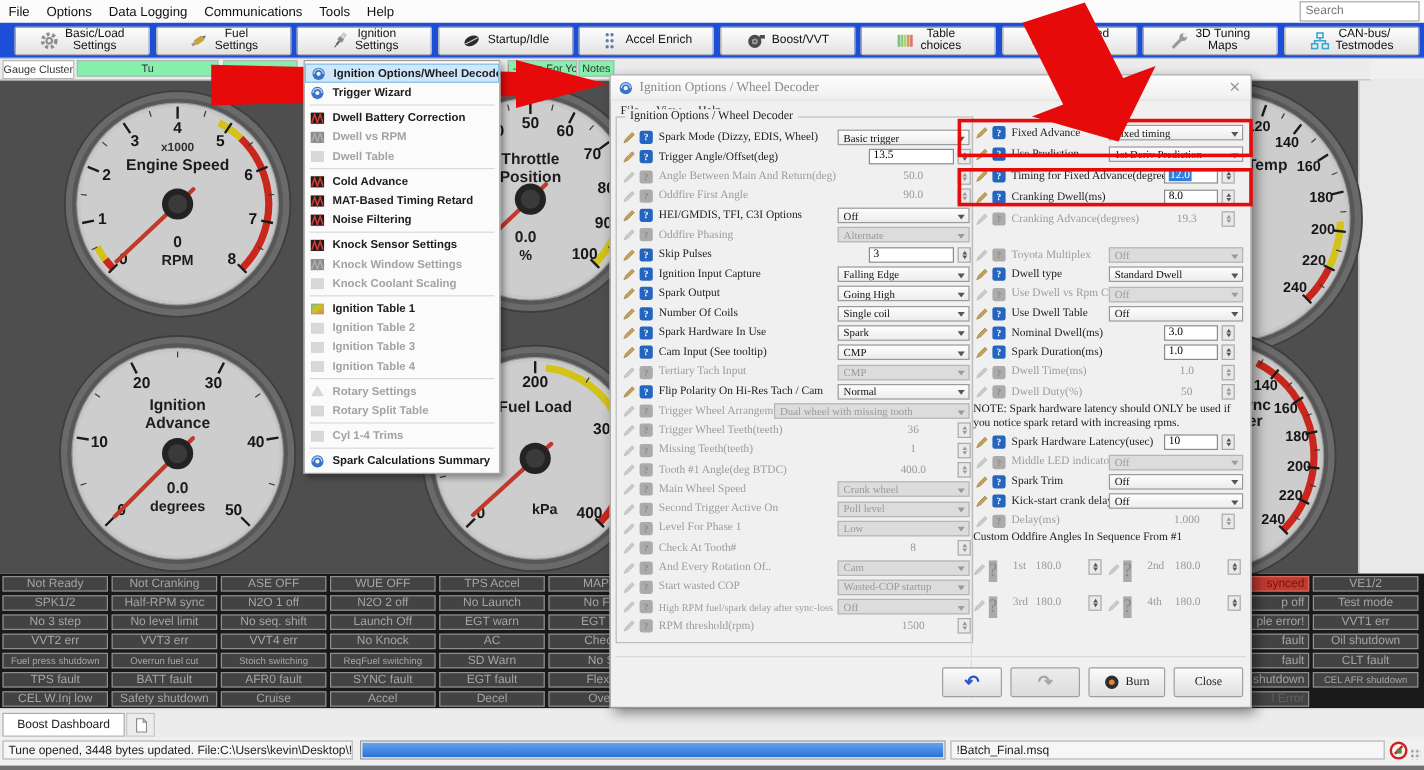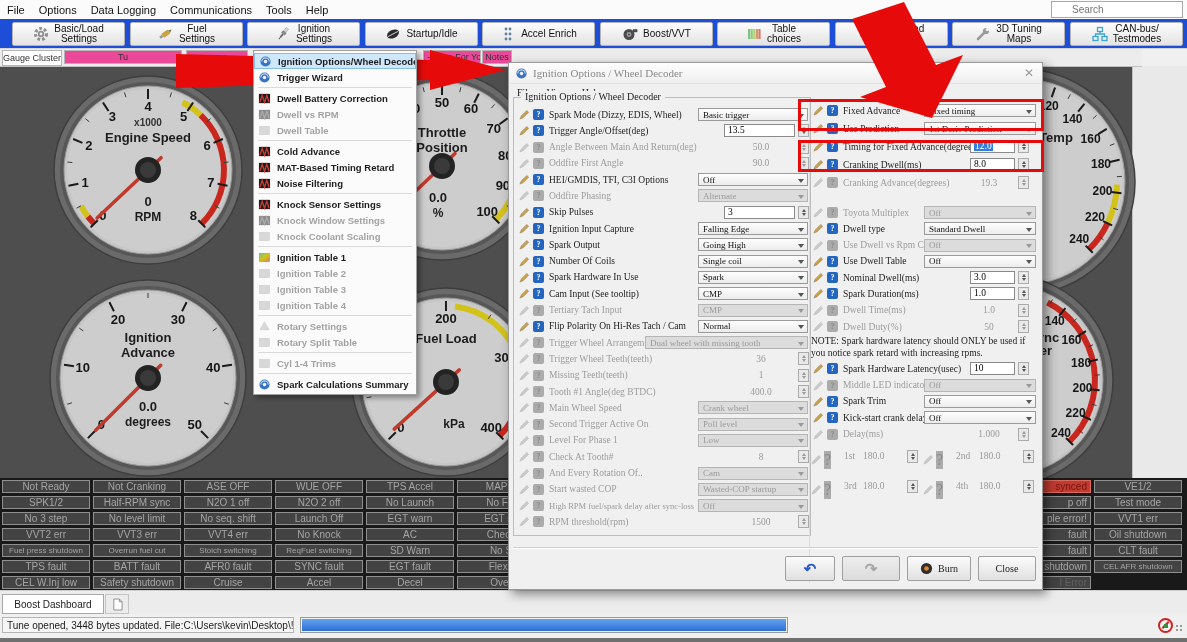--- a/index.html
+++ b/index.html
@@ -1,29 +1,29 @@
 <!DOCTYPE html>
 <html><head>
 <meta charset="utf-8">
 <style>
   html,body{margin:0;padding:0;}
   body{width:1187px;height:642px;position:relative;overflow:hidden;background:#f0f0f0;
        font-family:"Liberation Sans","DejaVu Sans",sans-serif;-webkit-font-smoothing:antialiased;}
   
   #menubar{position:absolute;left:0;top:0;width:1187px;height:19px;background:#fbfbfb;border-bottom:1px solid #e2e2e2;display:flex;align-items:center;font-size:11px;color:#111;z-index:15;}
   .mitem{padding:2px 7px;cursor:default;}
-  .search{position:absolute;right:4px;top:1px;width:90px;height:13px;border:1px solid #a8a8a8;font-size:10px;color:#555;padding:1px 20px;background:#fff;font-family:inherit;}
+  .search{position:absolute;right:4px;top:1px;width:90px;height:13px;border:1px solid #a8a8a8;font-size:10px;color:#555;padding:1px 4px;background:#fff;font-family:inherit;}
   
   #toolbar{position:absolute;left:0;top:19px;width:1187px;height:29px;background:#1d4ed8;border-bottom:1px solid #d5d5d5;z-index:15;}
   .tbtn{position:absolute;top:3px;height:24px;width:113px;border:1px solid #b3b3b3;border-radius:2px;background:linear-gradient(#fdfdfd,#e3e3e3);display:flex;align-items:center;justify-content:center;gap:5px;font-size:10px;line-height:10px;text-align:center;color:#111;box-sizing:border-box;cursor:default;}
   .tbtn .icn{width:16px;height:16px;flex:0 0 16px;}
   .icn svg{width:100%;height:100%;display:block;}
   
   #tabrow{position:absolute;left:0;top:48px;width:1142px;height:18px;background:#ececec;border-bottom:1px solid #c0c0c0;z-index:4;}
-  .tab{position:absolute;top:2px;height:14px;background:#ec4899;border:1px solid #b5b5b5;font-size:9px;display:flex;align-items:center;justify-content:center;color:#333;padding:0 3px;overflow:hidden;white-space:nowrap;box-sizing:border-box;}
+  .tab{position:absolute;top:2px;height:14px;background:#86efac;border:1px solid #b5b5b5;font-size:9px;display:flex;align-items:center;justify-content:center;color:#333;padding:0 3px;overflow:hidden;white-space:nowrap;box-sizing:border-box;}
   .tab.active{background:#fff;height:16px;}
   
   #cluster{position:absolute;left:0;top:66px;width:1132px;height:412px;background:#4e4e4e;z-index:1;}
   #cluster-right{position:absolute;left:1132px;top:66px;width:55px;height:412px;background:#e9e9e9;border-left:1px solid #c2c2c2;z-index:1;}
   .gauge{position:absolute;z-index:3;}
   
   #statusgrid{position:absolute;left:0;top:478px;width:1187px;height:112px;background:#191919;z-index:10;display:grid;grid-template-columns:repeat(13,88px);grid-auto-rows:13px;gap:3px;padding:2px;box-sizing:border-box;}
   .cell{background:#434343;border:1px solid #8f8f8f;color:#a5a5a5;font-size:10px;display:flex;align-items:center;justify-content:center;overflow:hidden;white-space:nowrap;}
   .cell.red{background:#c23a30;border-color:#d86a5f;color:#701710;}
   .cell.dim{color:#616161;}
@@ -1137,20 +1137,21 @@
           </svg>
         </span>
         <span class="hic">?</span>
         <span class="dlabel">Delay(ms)</span>
         <span class="dnum">1.000</span>
         <div class="spin">
           <i class="up"></i>
           <i class="dn"></i>
         </div>
       </div>
+      <div class="rhead">Custom Oddfire Angles In Sequence From #1</div>
       <div class="oddrow dis">
         <span class="pic" style="position: absolute; left: 0px; top: 8px; width: 11px; height: 11px; filter: grayscale(1) opacity(0.5);"><svg viewBox="0 0 12 12">
             <path d="M1 11 L2.5 7.5 L8.5 1.5 L10.5 3.5 L4.5 9.5 Z" fill="#c9a14e" stroke="#8a6d35" stroke-width="0.5"></path>
           </svg></span>
         <span class="hic" style="position: absolute; left: 13px; top: 8px; background: rgb(171, 171, 171); color: rgb(138, 138, 138);">?</span>
         <span class="oglabel" style="left: 33px; top: 8.5px;">1st</span>
         <span class="ogval" style="left: 52px; top: 8.5px;">180.0</span>
         <div class="spin dis" style="position: absolute; left: 96px; top: 7px; right: auto;">
           <i class="up"></i>
           <i class="dn"></i>
@@ -1228,20 +1229,21 @@
         <path d="M2 1 h6 l3 3 v9 h-9 z" fill="#fff" stroke="#888"></path>
         <path d="M8 1 v3 h3" fill="none" stroke="#888"></path>
       </svg>
     </div>
 </div>
 <div id="statusbar">
   <div class="sb-panel" id="sb-status">Tune opened, 3448 bytes updated. File:C:\Users\kevin\Desktop\!To Server\Pr...</div>
   <div id="sb-progress">
       <div class="fill"></div>
     </div>
+  <div class="sb-panel" id="sb-file">!Batch_Final.msq</div>
   <div id="connicon"></div>
   <div id="grip"></div>
 </div>
 <div id="bottomstrip"></div>
 
 <div class="gauge" style="left: 51px; top: 73px; width: 194px; height: 194px;"><svg viewBox="0 0 194 194" width="194" height="194">
       <circle cx="97" cy="97" r="94" fill="#6a6a6a" stroke="#3e3e3e" stroke-width="1.5"></circle>
       <circle cx="97" cy="97" r="88" fill="#575757"></circle>
       <circle cx="97" cy="97" r="84" fill="#c6c6c6" stroke="#9a9a9a"></circle>
       <circle cx="97" cy="97" r="81" fill="#cdcdcd"></circle>

